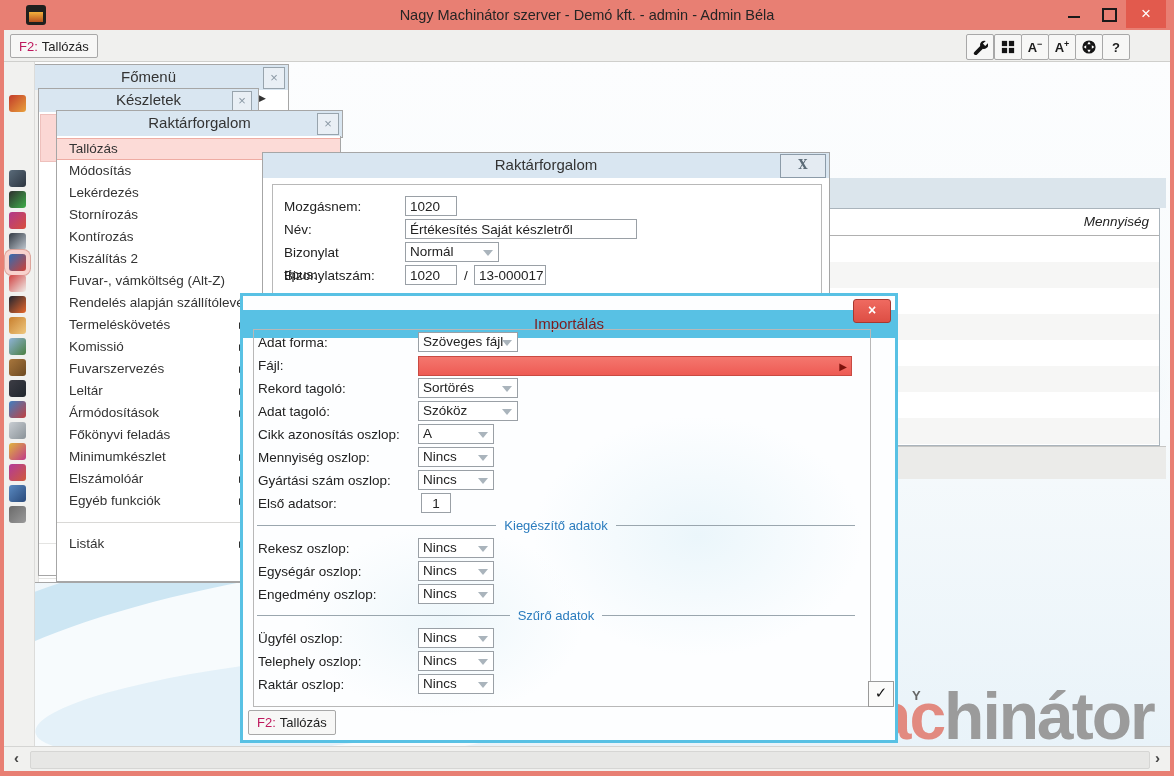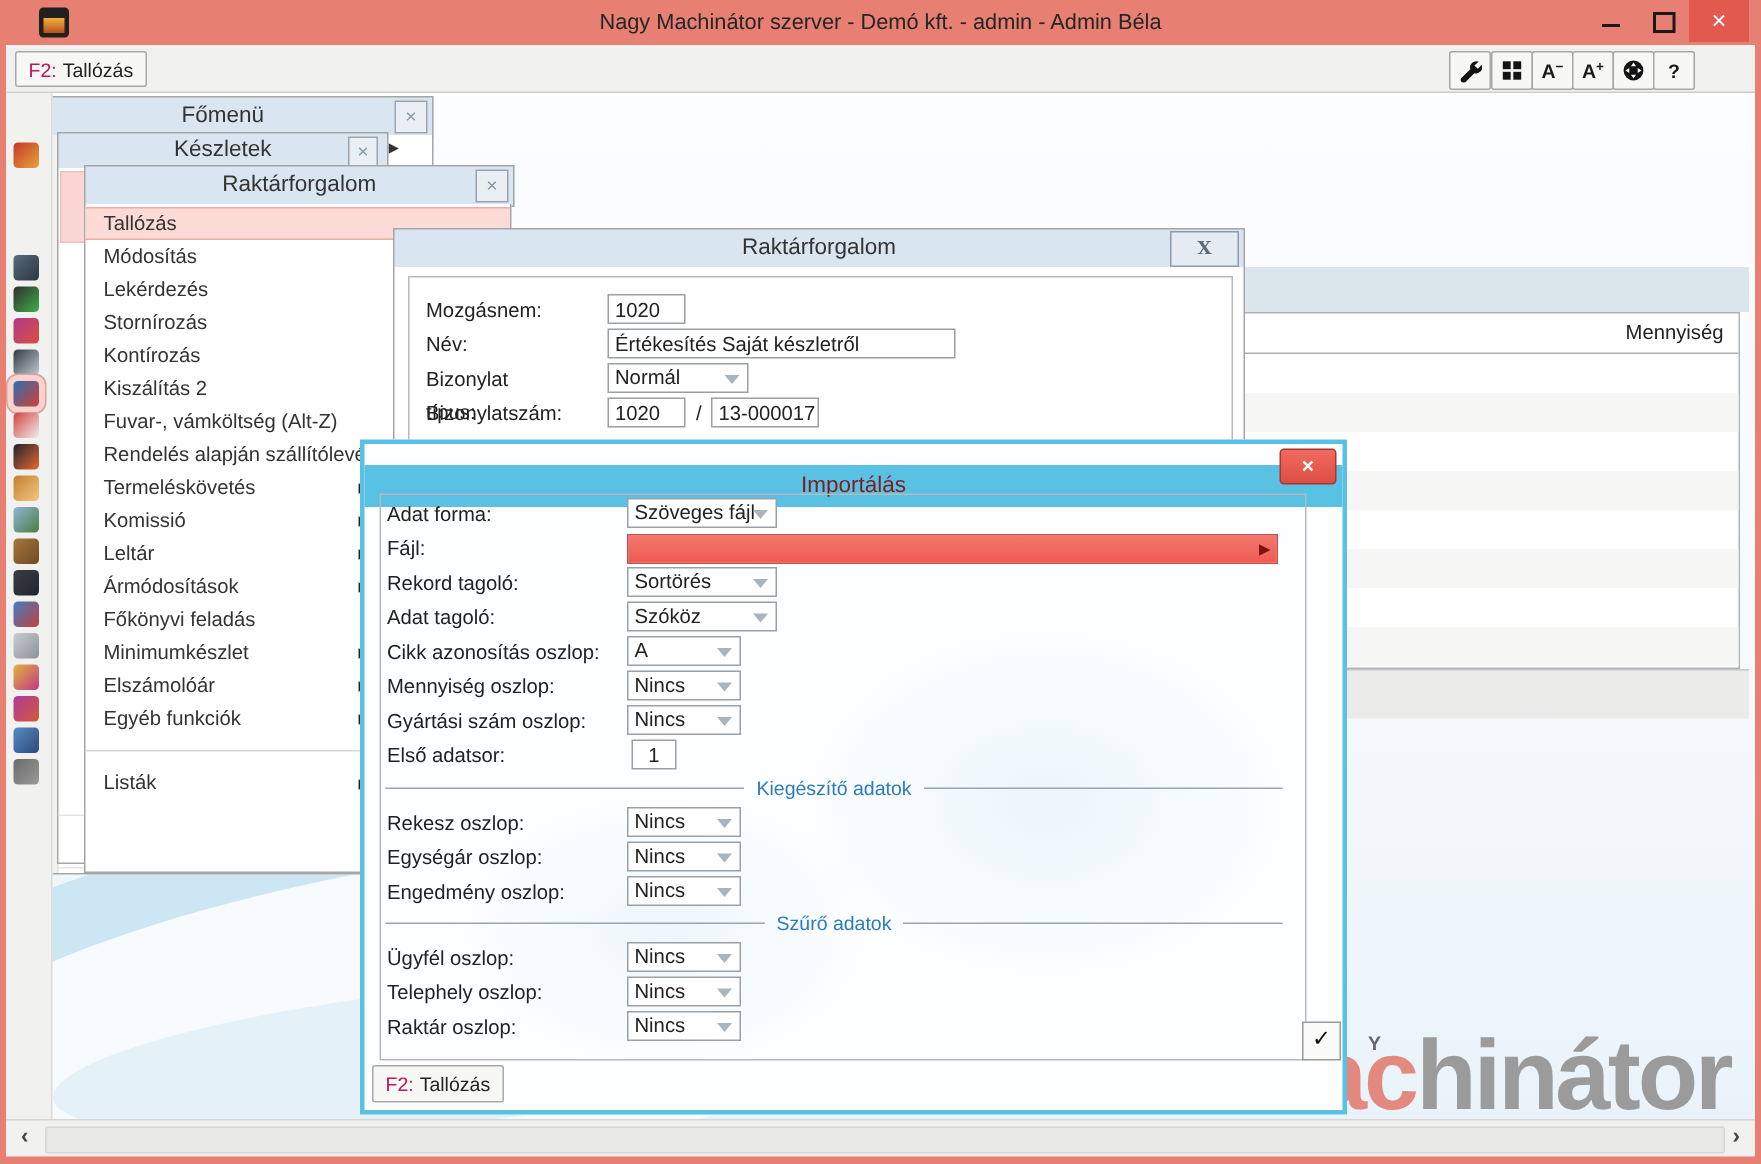--- a/index.html
+++ b/index.html
@@ -81,21 +81,21 @@
   .menu-gap{height:10px;}
   .menu-line{border-top:1px solid #d9d8d6;height:0;}
 
   
   .tpanel-band{left:610px;top:178px;width:556px;height:30px;background:#dbe5ec;z-index:7;}
   .tpanel-foot{left:610px;top:446px;width:556px;height:32px;background:#ebebe9;
      border-top:1px solid #c6c6c4;z-index:7;}
   .tbl{left:618px;top:208px;width:542px;height:238px;background:#fff;border:1px solid #aab4bc;
      z-index:7;box-sizing:border-box;}
   .tbl-head{position:relative;height:26px;line-height:26px;border-bottom:1px solid #b0b0b0;
-     font-size:13.5px;color:#222;}
+     font-size:13.5px;color:#222;font-style:italic;}
   .th-id{position:absolute;left:14px;}
   .th-nev{position:absolute;left:137px;}
   .th-menny{position:absolute;right:10px;}
   .trow{height:26px;}
   .trow:nth-child(odd){background:#f6f6f5;}
 
   
   .rdlg-t{left:262px;top:152px;width:566px;height:26px;line-height:24px;z-index:8;}
   .rdlg-x{top:154px;left:780px;width:44px;height:22px;background:#e4ebf2;border:1px solid #8c9ba8;
      z-index:9;color:#5b6b77;font-family:"DejaVu Serif",serif;font-weight:bold;font-size:12px;
@@ -216,20 +216,21 @@
     <div class="menu-item selected"><span>Tallózás</span><span class="mi-arrow"></span></div>
     <div class="menu-item"><span>Módosítás</span><span class="mi-arrow"></span></div>
     <div class="menu-item"><span>Lekérdezés</span><span class="mi-arrow"></span></div>
     <div class="menu-item"><span>Stornírozás</span><span class="mi-arrow"></span></div>
     <div class="menu-item"><span>Kontírozás</span><span class="mi-arrow"></span></div>
     <div class="menu-item"><span>Kiszálítás 2</span><span class="mi-arrow"></span></div>
     <div class="menu-item"><span>Fuvar-, vámköltség (Alt-Z)</span><span class="mi-arrow"></span></div>
     <div class="menu-item"><span>Rendelés alapján szállítólevél</span><span class="mi-arrow"></span></div>
     <div class="menu-item"><span>Termeléskövetés</span><span class="mi-arrow">▶</span></div>
     <div class="menu-item"><span>Komissió</span><span class="mi-arrow">▶</span></div>
+    <div class="menu-item"><span>Fuvarszervezés</span><span class="mi-arrow">▶</span></div>
     <div class="menu-item"><span>Leltár</span><span class="mi-arrow">▶</span></div>
     <div class="menu-item"><span>Ármódosítások</span><span class="mi-arrow">▶</span></div>
     <div class="menu-item"><span>Főkönyvi feladás</span><span class="mi-arrow"></span></div>
     <div class="menu-item"><span>Minimumkészlet</span><span class="mi-arrow">▶</span></div>
     <div class="menu-item"><span>Elszámolóár</span><span class="mi-arrow">▶</span></div>
     <div class="menu-item"><span>Egyéb funkciók</span><span class="mi-arrow">▶</span></div>
     <div class="menu-gap"></div>
       <div class="menu-line"></div>
       <div class="menu-gap"></div>
     <div class="menu-item"><span>Listák</span><span class="mi-arrow">▶</span></div>

